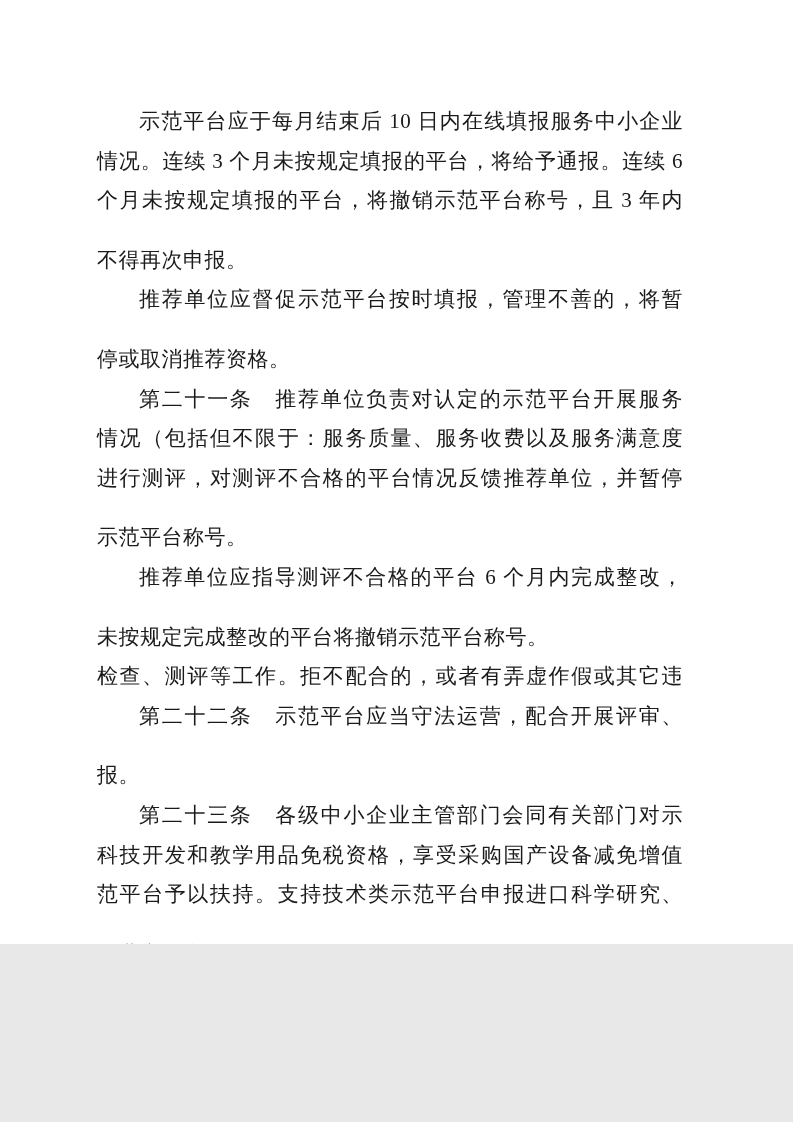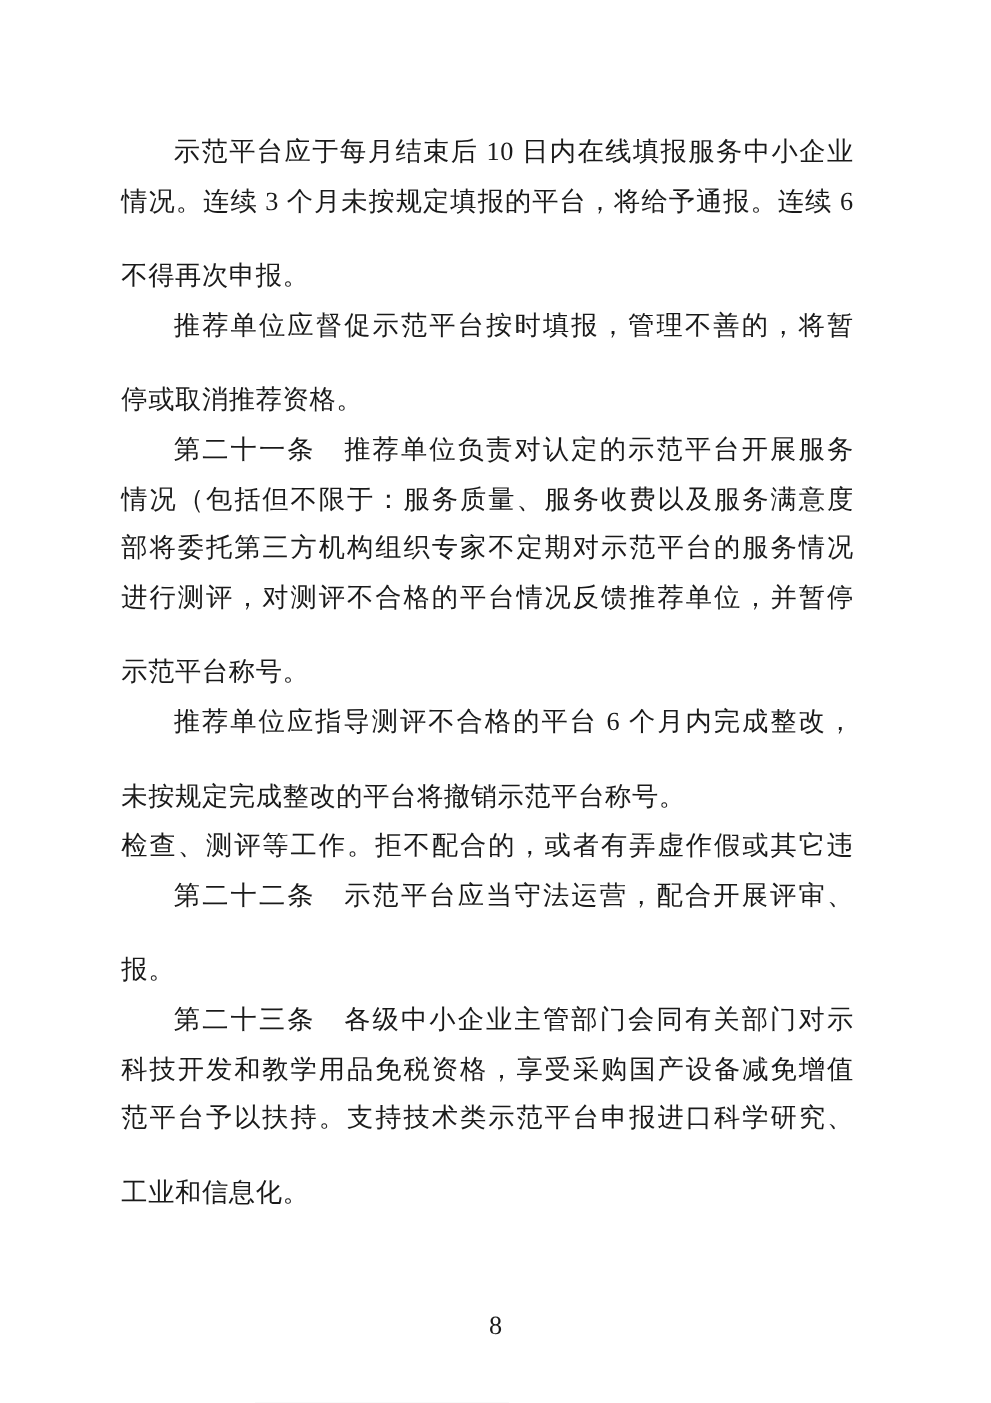--- a/index.html
+++ b/index.html
@@ -8,21 +8,21 @@
   }
   body {
     width: 793px;
     height: 1122px;
     background: #e8e8e8;
     font-family: "Liberation Serif", "DejaVu Serif", serif;
   }
   .page {
     position: relative;
     width: 793px;
-    height: 1122px;
+    height: 944px;
     background: #ffffff;
     overflow: hidden;
     color: #1a1a1a;
   }
   .doc-body {
     position: absolute;
     left: 97px;
     top: 102px;
     width: 586px;
   }
@@ -62,30 +62,30 @@
   }
 </style>
 </head>
 <body>
 
 <div class="page">
   <div class="doc-body" id="doc-body">
       <div class="paragraph">
         <div class="line para-start">示范平台应于每月结束后 10 日内在线填报服务中小企业</div>
         <div class="line">情况。连续 3 个月未按规定填报的平台，将给予通报。连续 6</div>
+        <div class="line">个月未按规定填报的平台，将撤销示范平台称号，且 3 年内</div>
         <div class="line para-end">不得再次申报。</div>
       </div>
       <div class="paragraph">
         <div class="line para-start">推荐单位应督促示范平台按时填报，管理不善的，将暂</div>
         <div class="line para-end">停或取消推荐资格。</div>
       </div>
       <div class="paragraph">
         <div class="line para-start">第二十一条　推荐单位负责对认定的示范平台开展服务</div>
         <div class="line">情况（包括但不限于：服务质量、服务收费以及服务满意度</div>
-        <div class="line">部将委托第三方机构组织专家不定期对示范平台的服务情况</div>
         <div class="line">进行测评，对测评不合格的平台情况反馈推荐单位，并暂停</div>
         <div class="line para-end">示范平台称号。</div>
       </div>
       <div class="paragraph">
         <div class="line para-start">推荐单位应指导测评不合格的平台 6 个月内完成整改，</div>
         <div class="line para-end">未按规定完成整改的平台将撤销示范平台称号。</div>
       </div>
       <div class="paragraph">
         <div class="line">检查、测评等工作。拒不配合的，或者有弄虚作假或其它违</div>
         <div class="line para-start">第二十二条　示范平台应当守法运营，配合开展评审、</div>

